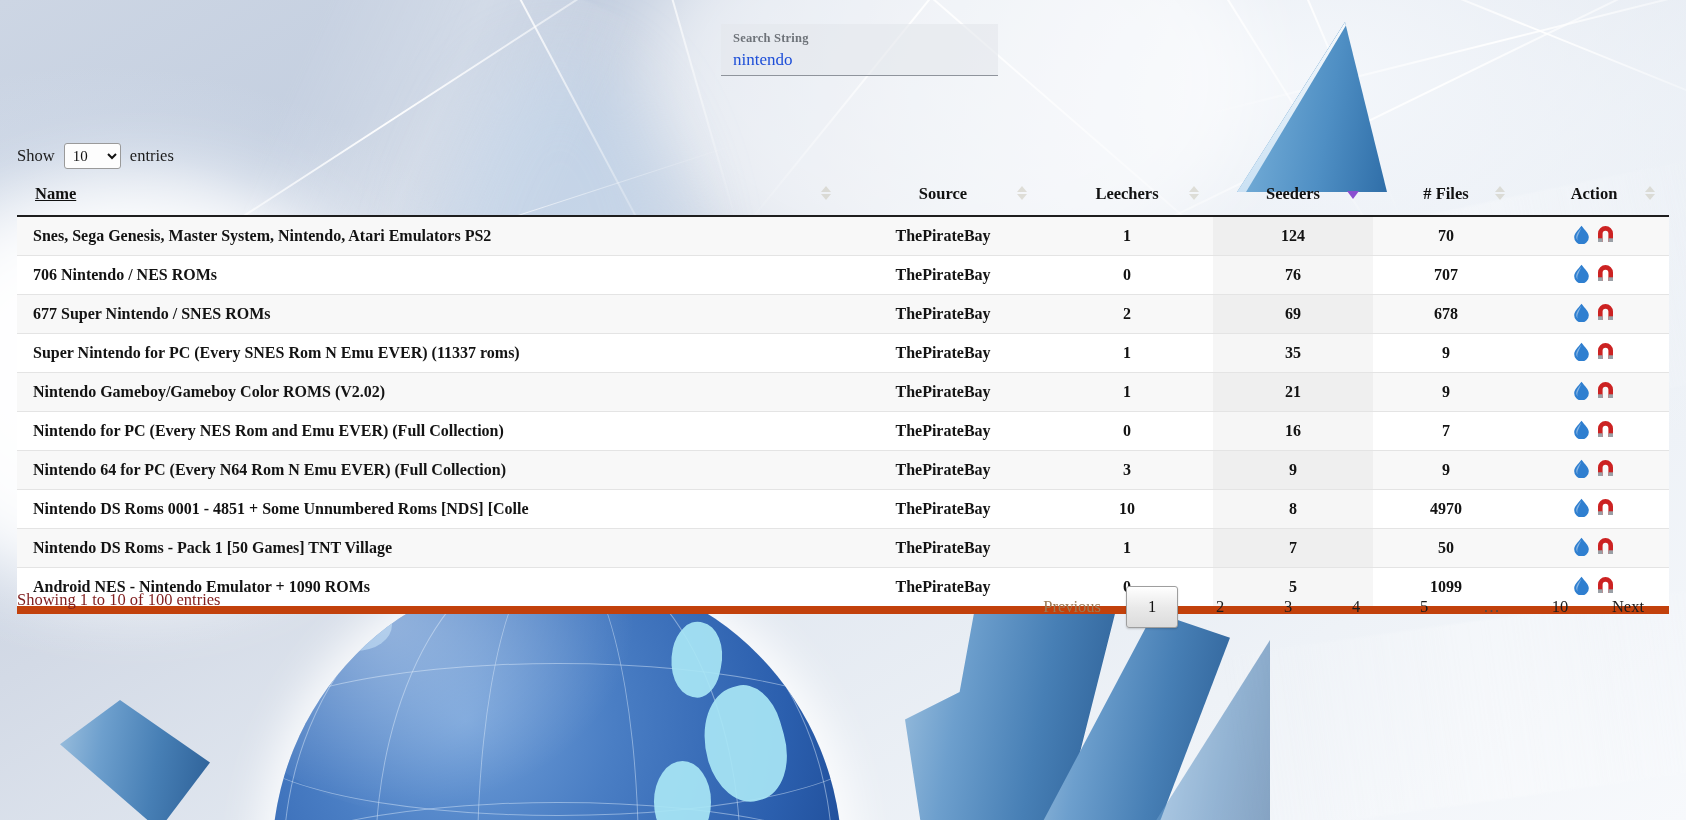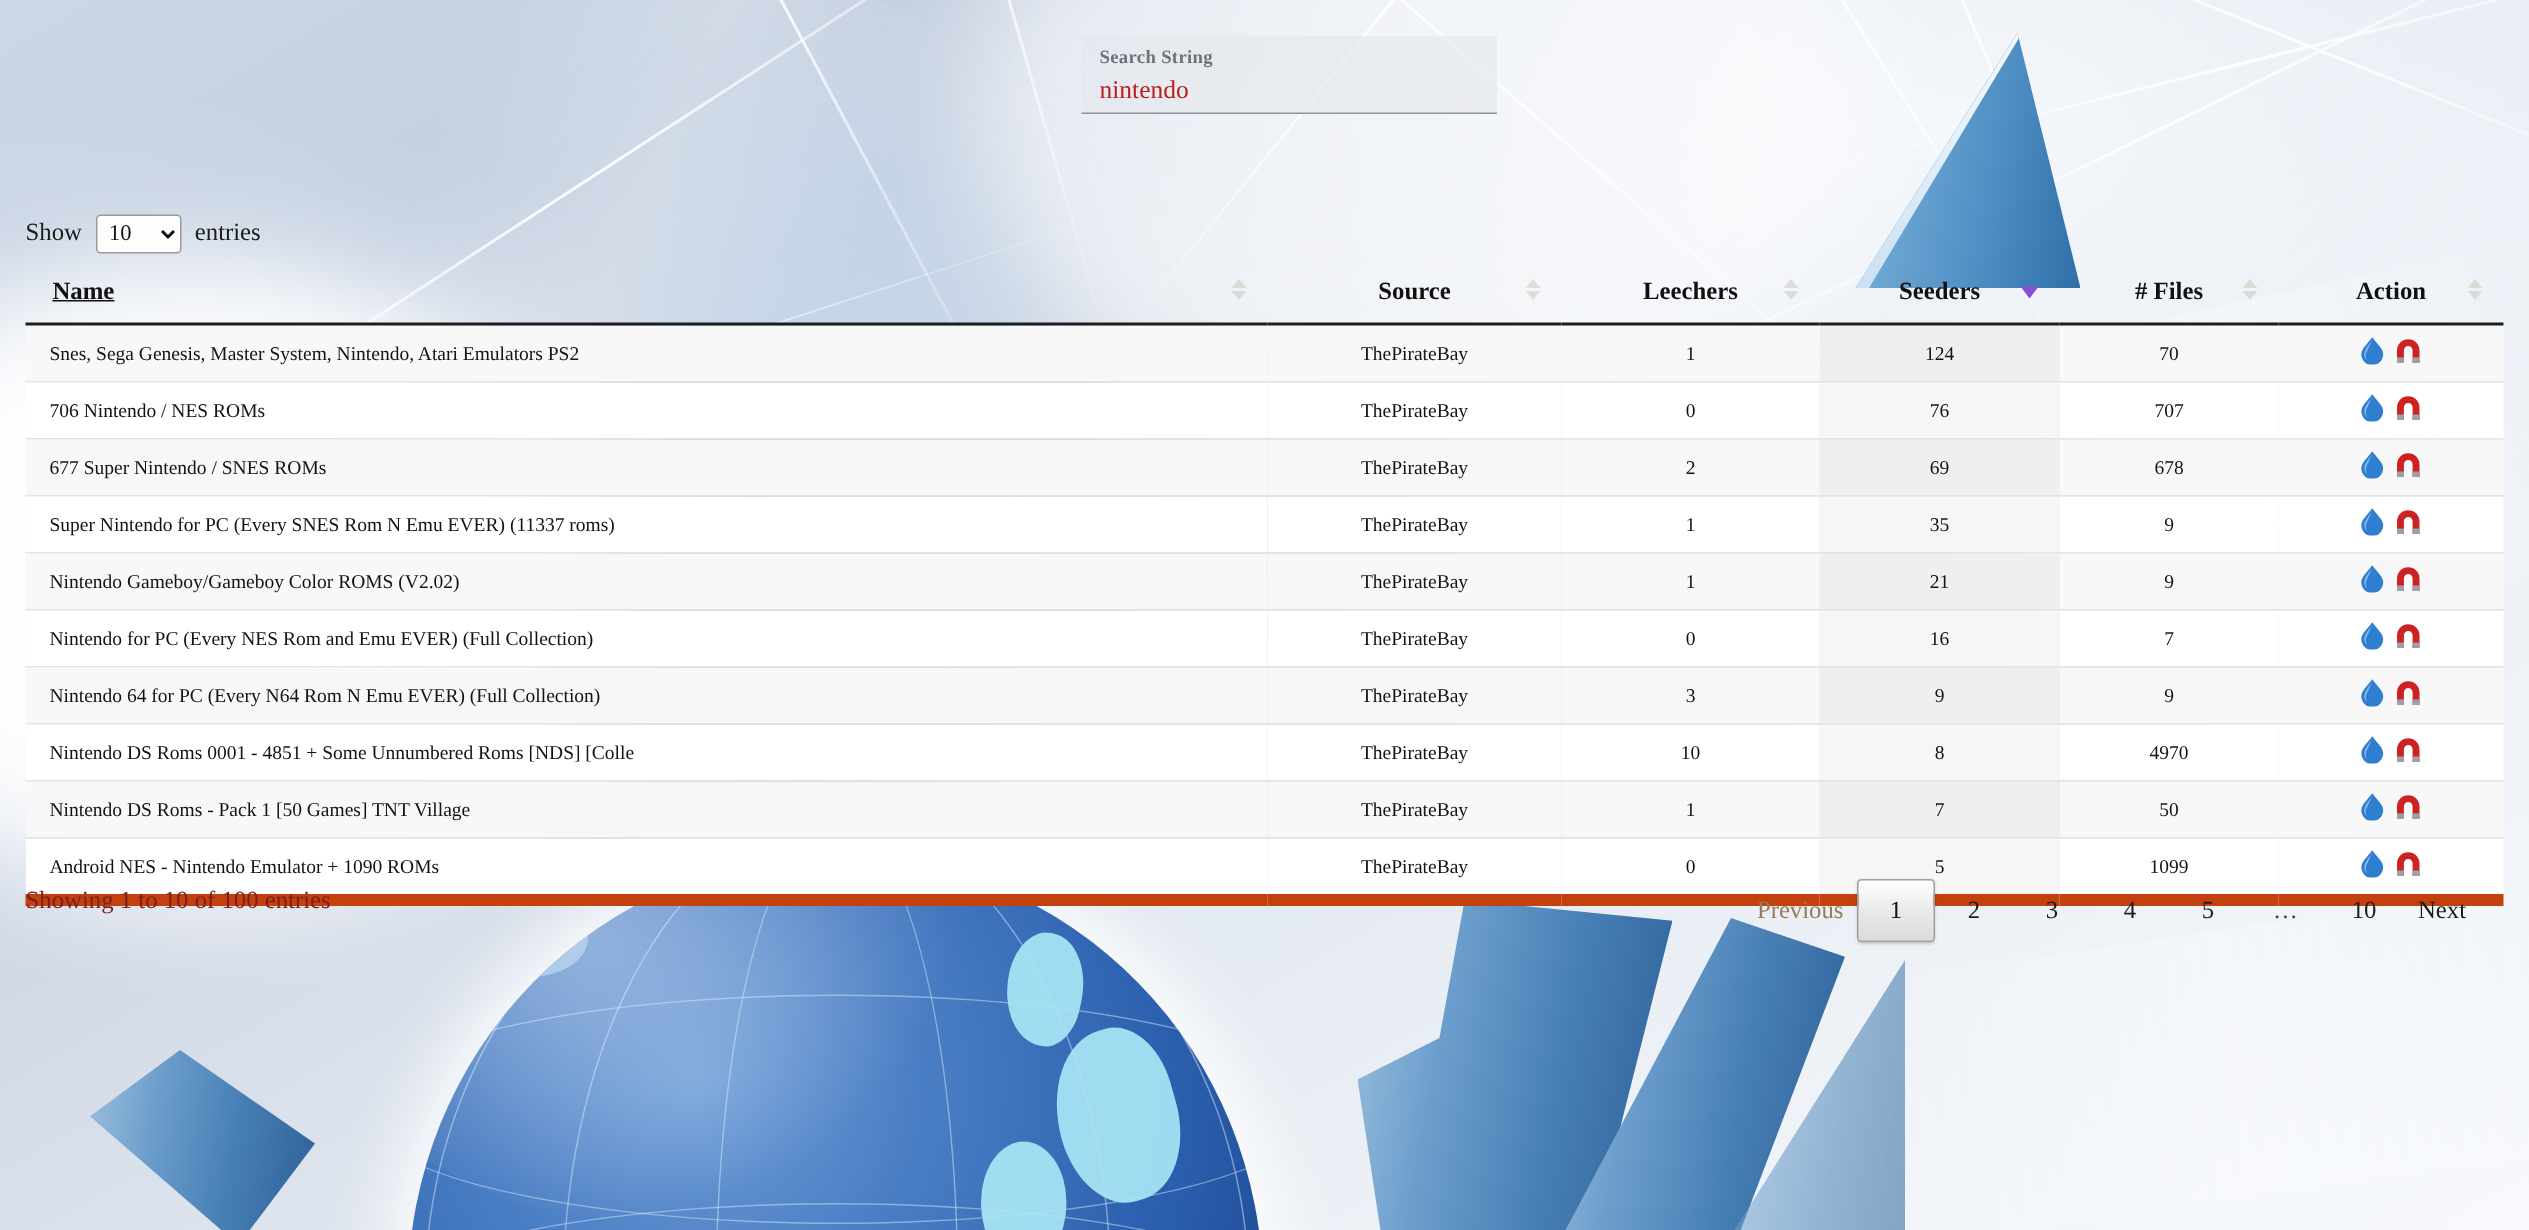--- a/index.html
+++ b/index.html
@@ -124,21 +124,21 @@
   }
   .search-field .sf-label {
     font-size: 12.5px;
     color: #6e7379;
     letter-spacing: .2px;
     line-height: 14px;
     font-weight: 700;
   }
   .search-field .sf-value {
     font-size: 17px;
-    color: #b91c1c;
+    color: #1d4ed8;
     line-height: 24px;
     margin-top: 3px;
   }
 
   
   .dt-length {
     position: absolute;
     left: 17px; top: 143px;
     font-size: 16.5px;
     color: #1c1c1c;
@@ -222,28 +222,29 @@
     right: 14px;
     top: 50%;
     transform: translateY(-50%);
     width: 0; height: 0;
     border-left: 6px solid transparent;
     border-right: 6px solid transparent;
     border-top: 8px solid #8a4fd0;
   }
 
   table.dataTable tbody td {
-    font-size: 13px;
+    font-size: 16px;
     color: #131313;
     padding: 10px 18px;
     border-bottom: 1px solid #e4e4e4;
     text-align: center;
     background: rgba(255,255,255,0.99);
     white-space: nowrap;
     overflow: hidden;
+    font-weight: bold;
   }
   table.dataTable tbody tr.odd  td { background: #f8f8f8; }
   table.dataTable tbody tr.even td { background: #ffffff; }
   table.dataTable tbody tr.odd  td.sorted { background: #efefef; }
   table.dataTable tbody tr.even td.sorted { background: #f6f6f6; }
   table.dataTable tbody tr:last-child td { border-bottom: 8px solid #c2410c; }
 
   td.cell-name { text-align: left !important; padding-left: 16px !important; }
   td.cell-action { padding-top: 7px !important; padding-bottom: 7px !important; }
 
@@ -264,21 +265,21 @@
     left: 17px; top: 590px;
     font-size: 16.5px;
     color: #7f1d1d;
     white-space: nowrap;
   }
   .dt-paginate {
     position: absolute;
     right: 32px; top: 586px;
     display: flex;
     align-items: center;
-    gap: 0;
+    gap: 16px;
     font-size: 16.5px;
   }
   .dt-paginate .pg {
     display: inline-flex;
     align-items: center;
     justify-content: center;
     min-width: 34px;
     height: 30px;
     padding: 0 9px;
     color: #1d1d1d;

